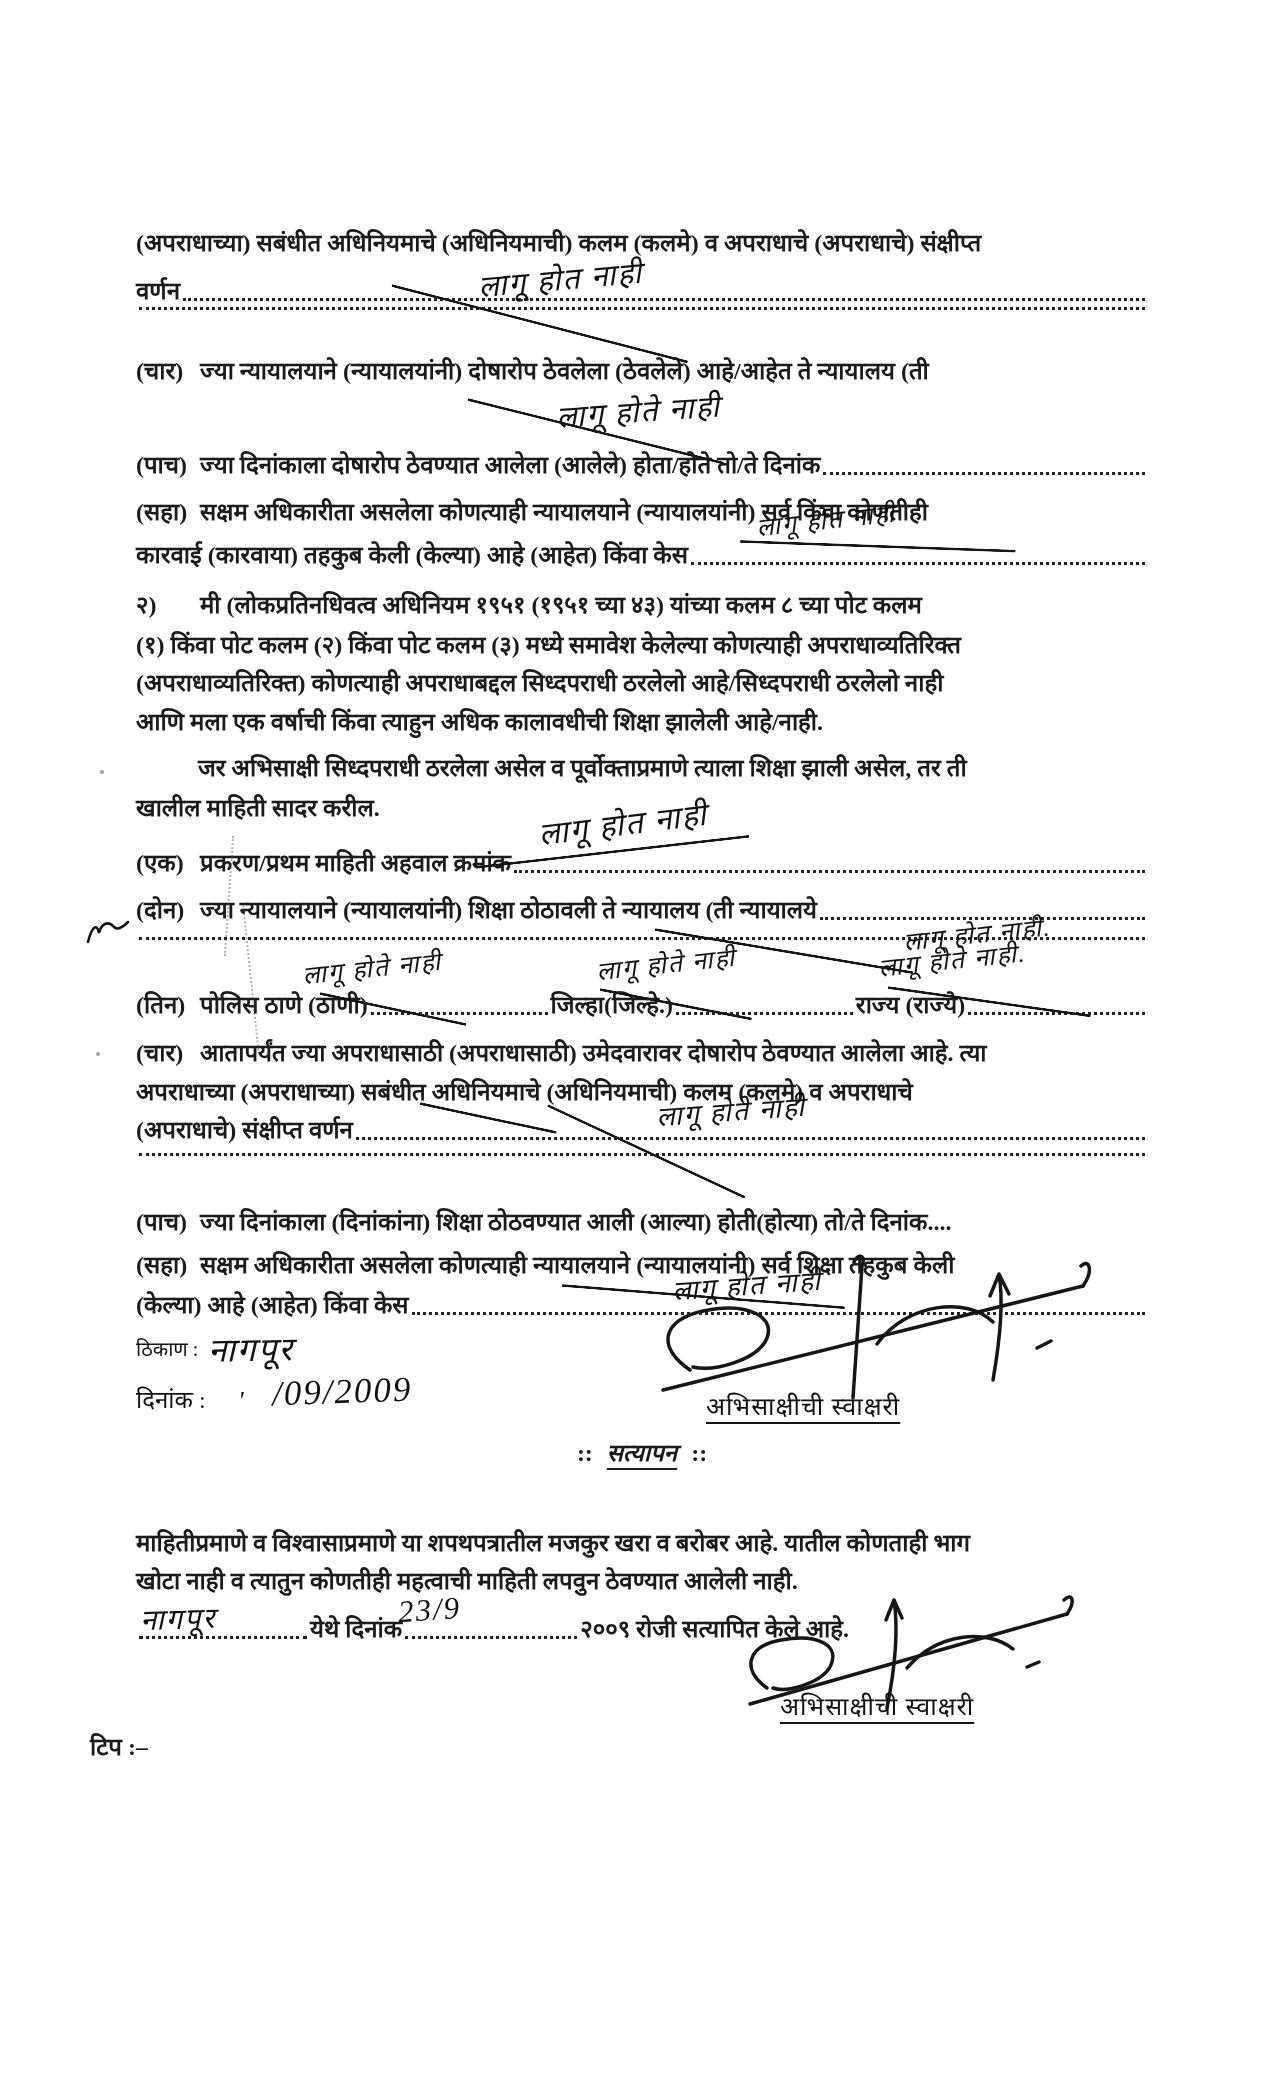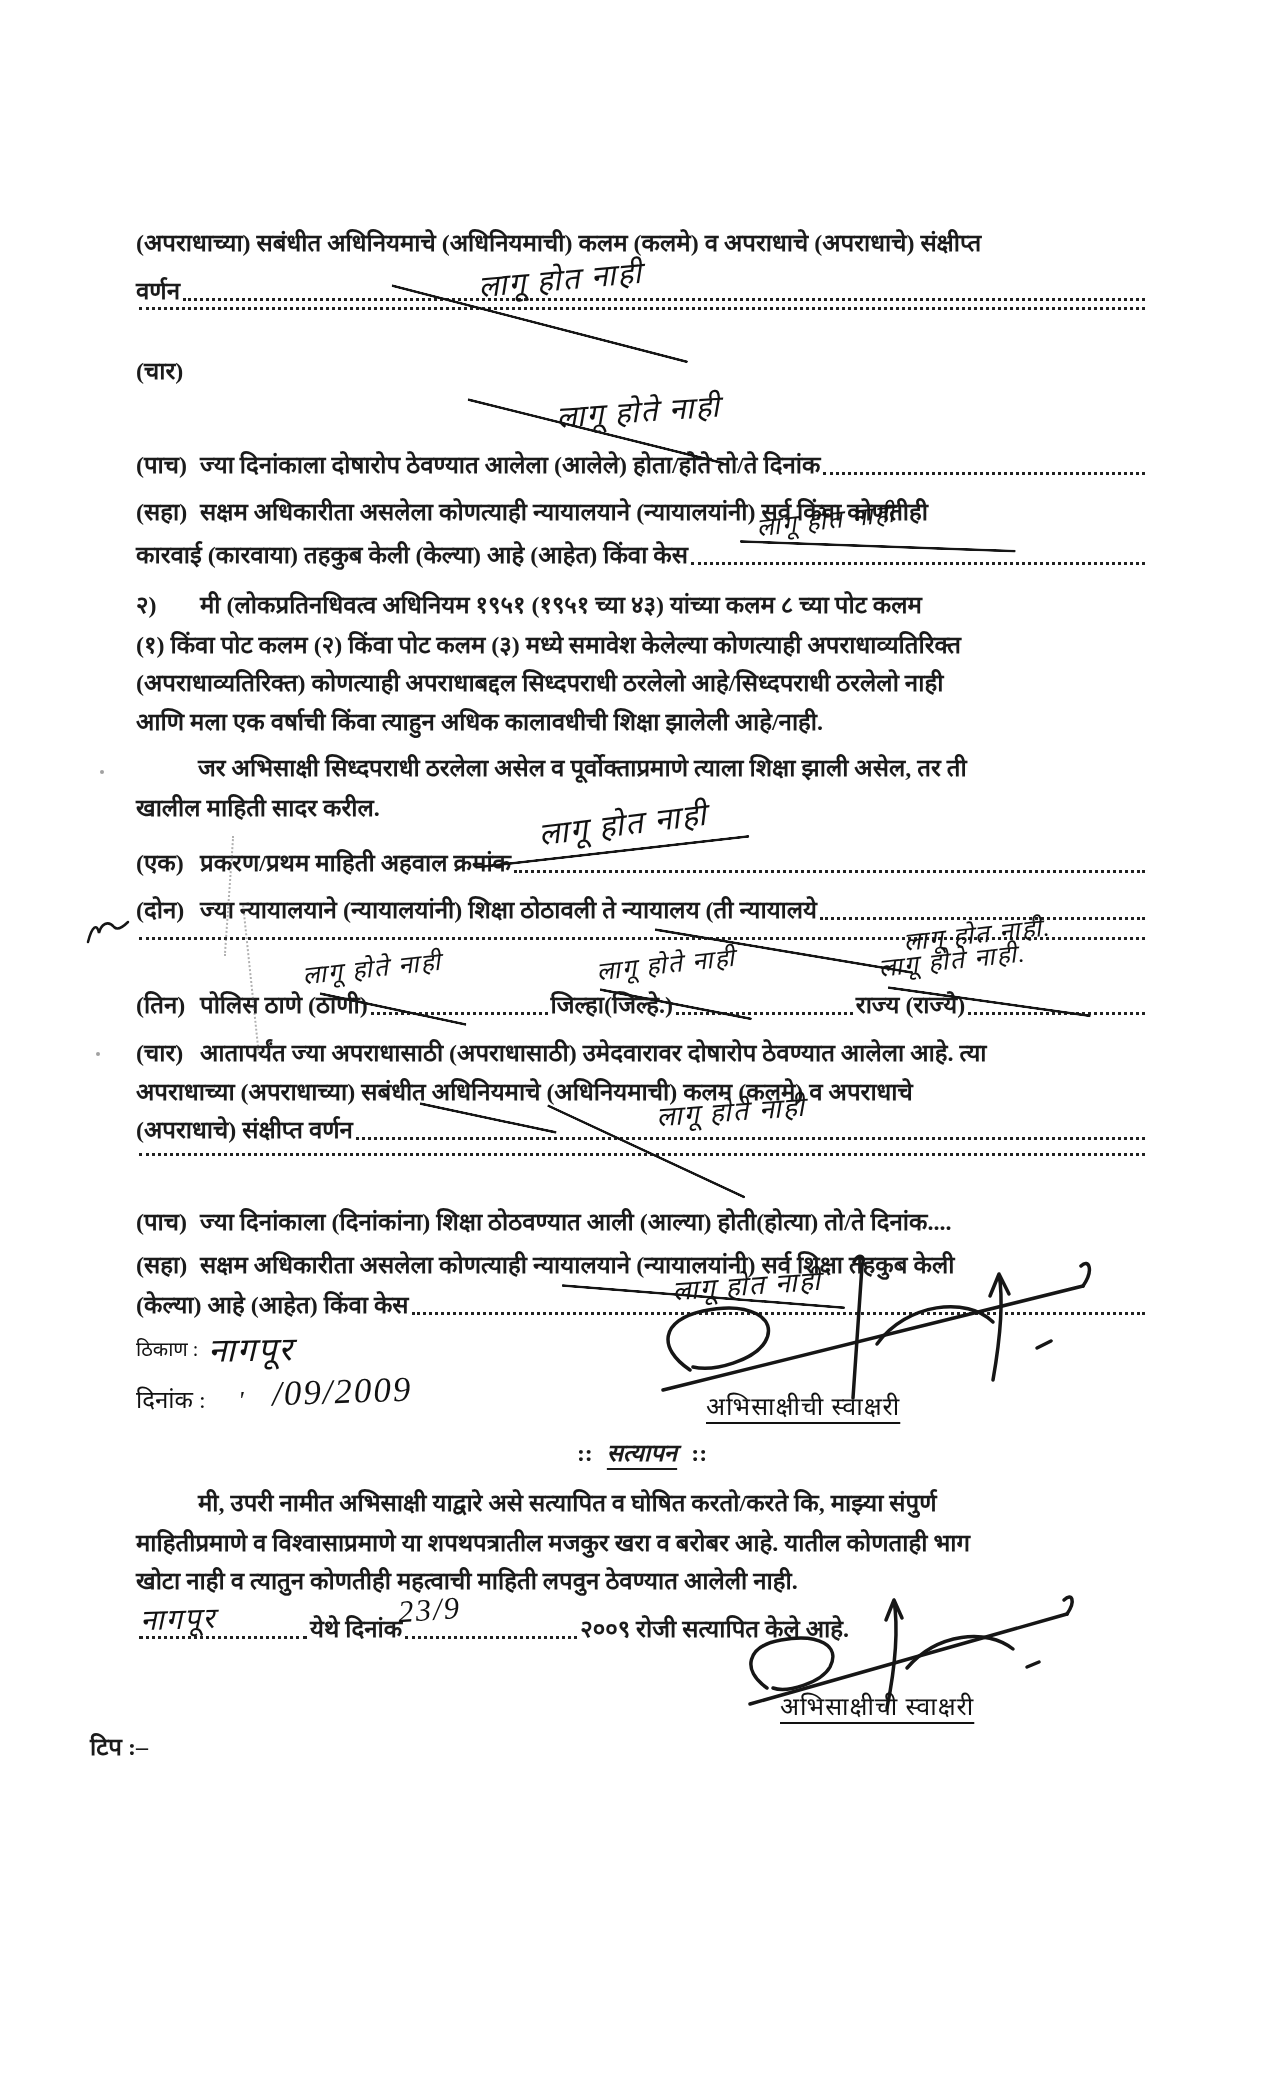--- a/index.html
+++ b/index.html
@@ -39,20 +39,21 @@
   <div class="line" style="top:276px">
     <span>वर्णन</span>
     <span class="dots"></span>
   </div>
   <div class="line" style="top:312px">
     <span class="dots"></span>
   </div>
 
   <div class="line" style="top:356px">
     <span class="num">(चार)</span>
+    <span>ज्या न्यायालयाने (न्यायालयांनी) दोषारोप ठेवलेला (ठेवलेले) आहे/आहेत ते न्यायालय (ती</span>
   </div>
 
   <div class="line" style="top:450px">
     <span class="num">(पाच)</span>
     <span>ज्या दिनांकाला दोषारोप ठेवण्यात आलेला (आलेले) होता/होते तो/ते दिनांक</span>
     <span class="dots"></span>
   </div>
 
   <div class="line" style="top:497px">
     <span class="num">(सहा)</span>
@@ -154,23 +155,20 @@
     <path d="M392,100 L406,93"></path>
   </svg>
   <span class="hw ul" style="left:706px;top:1388px;font-size:25px;font-style:normal;letter-spacing:1px">अभिसाक्षीची स्वाक्षरी</span>
 
   <div class="line center" style="top:1438px">
     <span>::</span>
     <span class="ul">सत्यापन</span>
     <span>::</span>
   </div>
 
-  <div class="line indent" style="top:1488px">
-    <span>मी, उपरी नामीत अभिसाक्षी याद्वारे असे सत्यापित व घोषित करतो/करते कि, माझ्या संपुर्ण</span>
-  </div>
   <div class="line" style="top:1528px">
     <span>माहितीप्रमाणे व विश्वासाप्रमाणे या शपथपत्रातील मजकुर खरा व बरोबर आहे. यातील कोणताही भाग</span>
   </div>
   <div class="line" style="top:1566px">
     <span>खोटा नाही व त्यातुन कोणतीही महत्वाची माहिती लपवुन ठेवण्यात आलेली नाही.</span>
   </div>
 
   <div class="line" style="top:1614px">
     <span class="dots fx" style="width:168px"></span>
     <span>येथे दिनांक</span>

